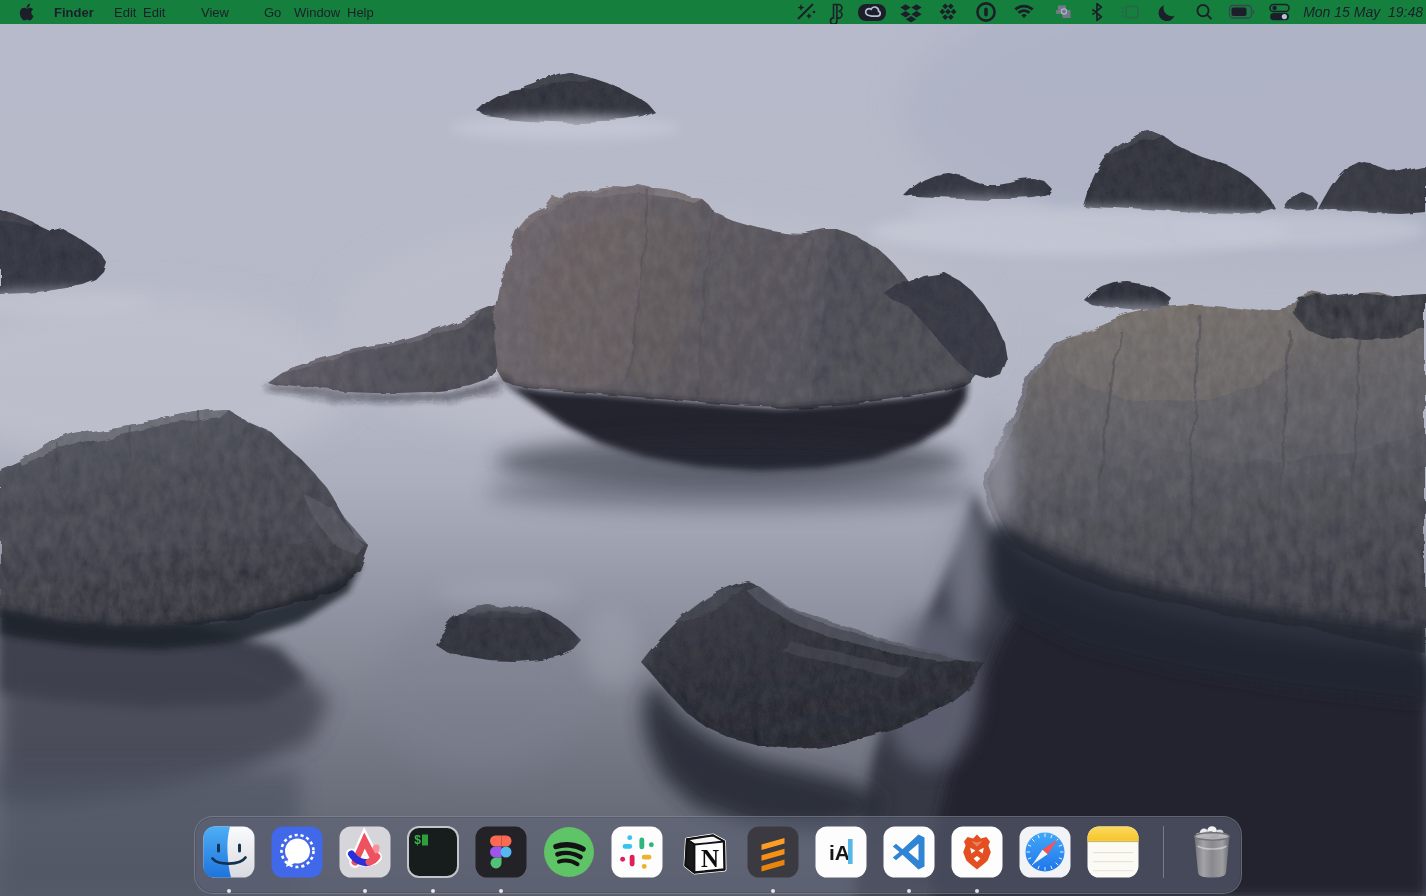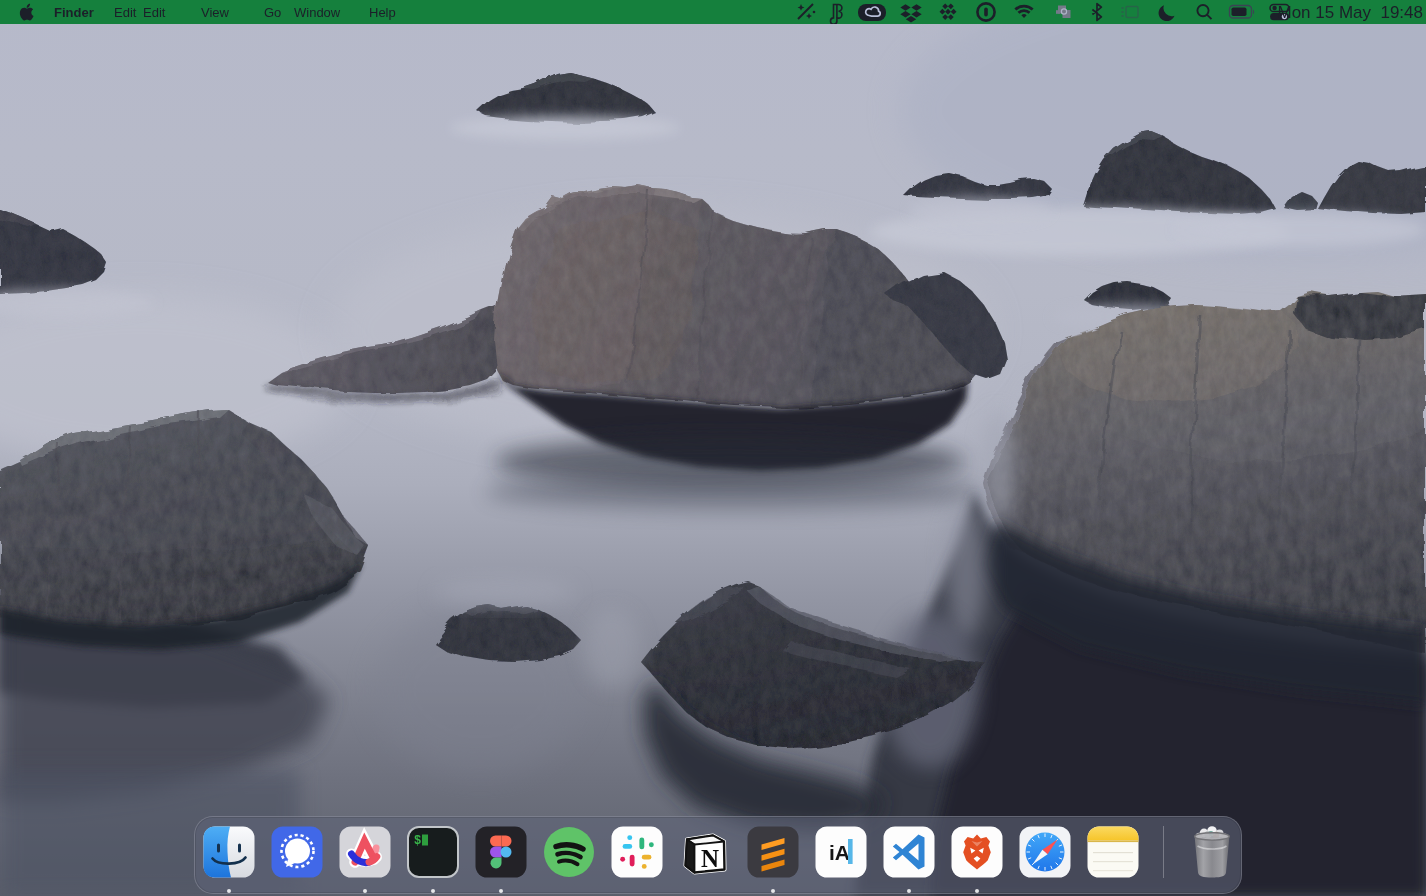--- a/index.html
+++ b/index.html
@@ -3,21 +3,21 @@
 <meta charset="utf-8">
 <style>
   * { margin:0; padding:0; box-sizing:border-box; }
   html,body { width:1426px; height:896px; overflow:hidden; font-family:"Liberation Sans", sans-serif; }
   #screen { position:relative; width:1426px; height:896px; overflow:hidden; background:#c7c9d6; }
   #wall { position:absolute; left:0; top:0; }
   
   #menubar { position:absolute; left:0; top:0; width:1426px; height:24px; background:#15803d; }
   #menubar .mi { position:absolute; top:0; height:24px; line-height:25px; font-size:13px; color:#1c1f29; }
   #menubar .bold { font-weight:bold; }
-  #mclock { position:absolute; top:0; right:3px; height:40px; line-height:25px; font-size:17px; color:#1c1f29; }
+  #mclock { position:absolute; top:0; right:3px; height:40px; line-height:25px; font-size:14px; color:#1c1f29;font-style:italic; }
   
   #dock { position:absolute; left:194px; top:816px; width:1048px; height:78px; border-radius:19px;
           background:rgba(94,99,118,0.60); border:1px solid rgba(255,255,255,0.16);
           box-shadow: inset 0 0 0 1px rgba(0,0,0,0.10); }
   .dicon { position:absolute; top:826px; width:52px; height:52px; }
   .dot { position:absolute; top:889px; width:4px; height:4px; border-radius:50%; background:rgba(255,255,255,0.85); }
   #dsep { position:absolute; left:1163px; top:826px; width:1px; height:52px; background:rgba(255,255,255,0.28); }
 </style>
 </head>
 <body>
@@ -236,21 +236,21 @@
 <div id="menubar">
   <svg style="position:absolute;left:18px;top:3px" width="16" height="18" viewBox="0 0 15 17">
     <path fill="#1c1f29" d="M12.5,9.1 c0,-2 1.6,-2.9 1.7,-3 c-0.9,-1.4 -2.4,-1.6 -2.9,-1.6 c-1.2,-0.1 -2.4,0.7 -3,0.7 c-0.6,0 -1.6,-0.7 -2.6,-0.7 c-1.3,0 -2.6,0.8 -3.3,2 c-1.4,2.4 -0.4,6 1,8 c0.7,1 1.5,2.1 2.5,2 c1,0 1.4,-0.6 2.6,-0.6 c1.2,0 1.6,0.6 2.6,0.6 c1.1,0 1.8,-1 2.4,-2 c0.8,-1.1 1.1,-2.2 1.1,-2.3 C14.6,12.1 12.5,11.3 12.5,9.1 z M10.5,3.2 c0.5,-0.7 0.9,-1.6 0.8,-2.5 c-0.8,0 -1.7,0.5 -2.3,1.2 C8.5,2.5 8,3.5 8.1,4.4 C9,4.5 9.9,3.9 10.5,3.2 z"></path>
   </svg>
   <span class="mi bold" style="left:54px">Finder</span>
   <span class="mi" style="left:114px">Edit</span>
   <span class="mi" style="left:143px">Edit</span>
   <span class="mi" style="left:201px">View</span>
   <span class="mi" style="left:264px">Go</span>
   <span class="mi" style="left:294px">Window</span>
-  <span class="mi" style="left:369px">Help</span>
+  <span class="mi" style="left:347px">Help</span>
   <svg style="position:absolute;left:790px;top:0" width="505" height="24" viewBox="0 0 505 24" fill="none" stroke="none">
 
     <g stroke="#1c1f29" stroke-width="2">
       <line x1="8" y1="19" x2="23" y2="4"></line>
     </g>
     <g fill="#1c1f29" stroke="none">
       <path d="M11,4 l1,2.4 2.4,1 -2.4,1 -1,2.4 -1,-2.4 -2.4,-1 2.4,-1 z"></path>
       <path d="M19,13 l0.9,2.1 2.1,0.9 -2.1,0.9 -0.9,2.1 -0.9,-2.1 -2.1,-0.9 2.1,-0.9 z"></path>
       <circle cx="24" cy="12" r="1.3"></circle>
     </g>

